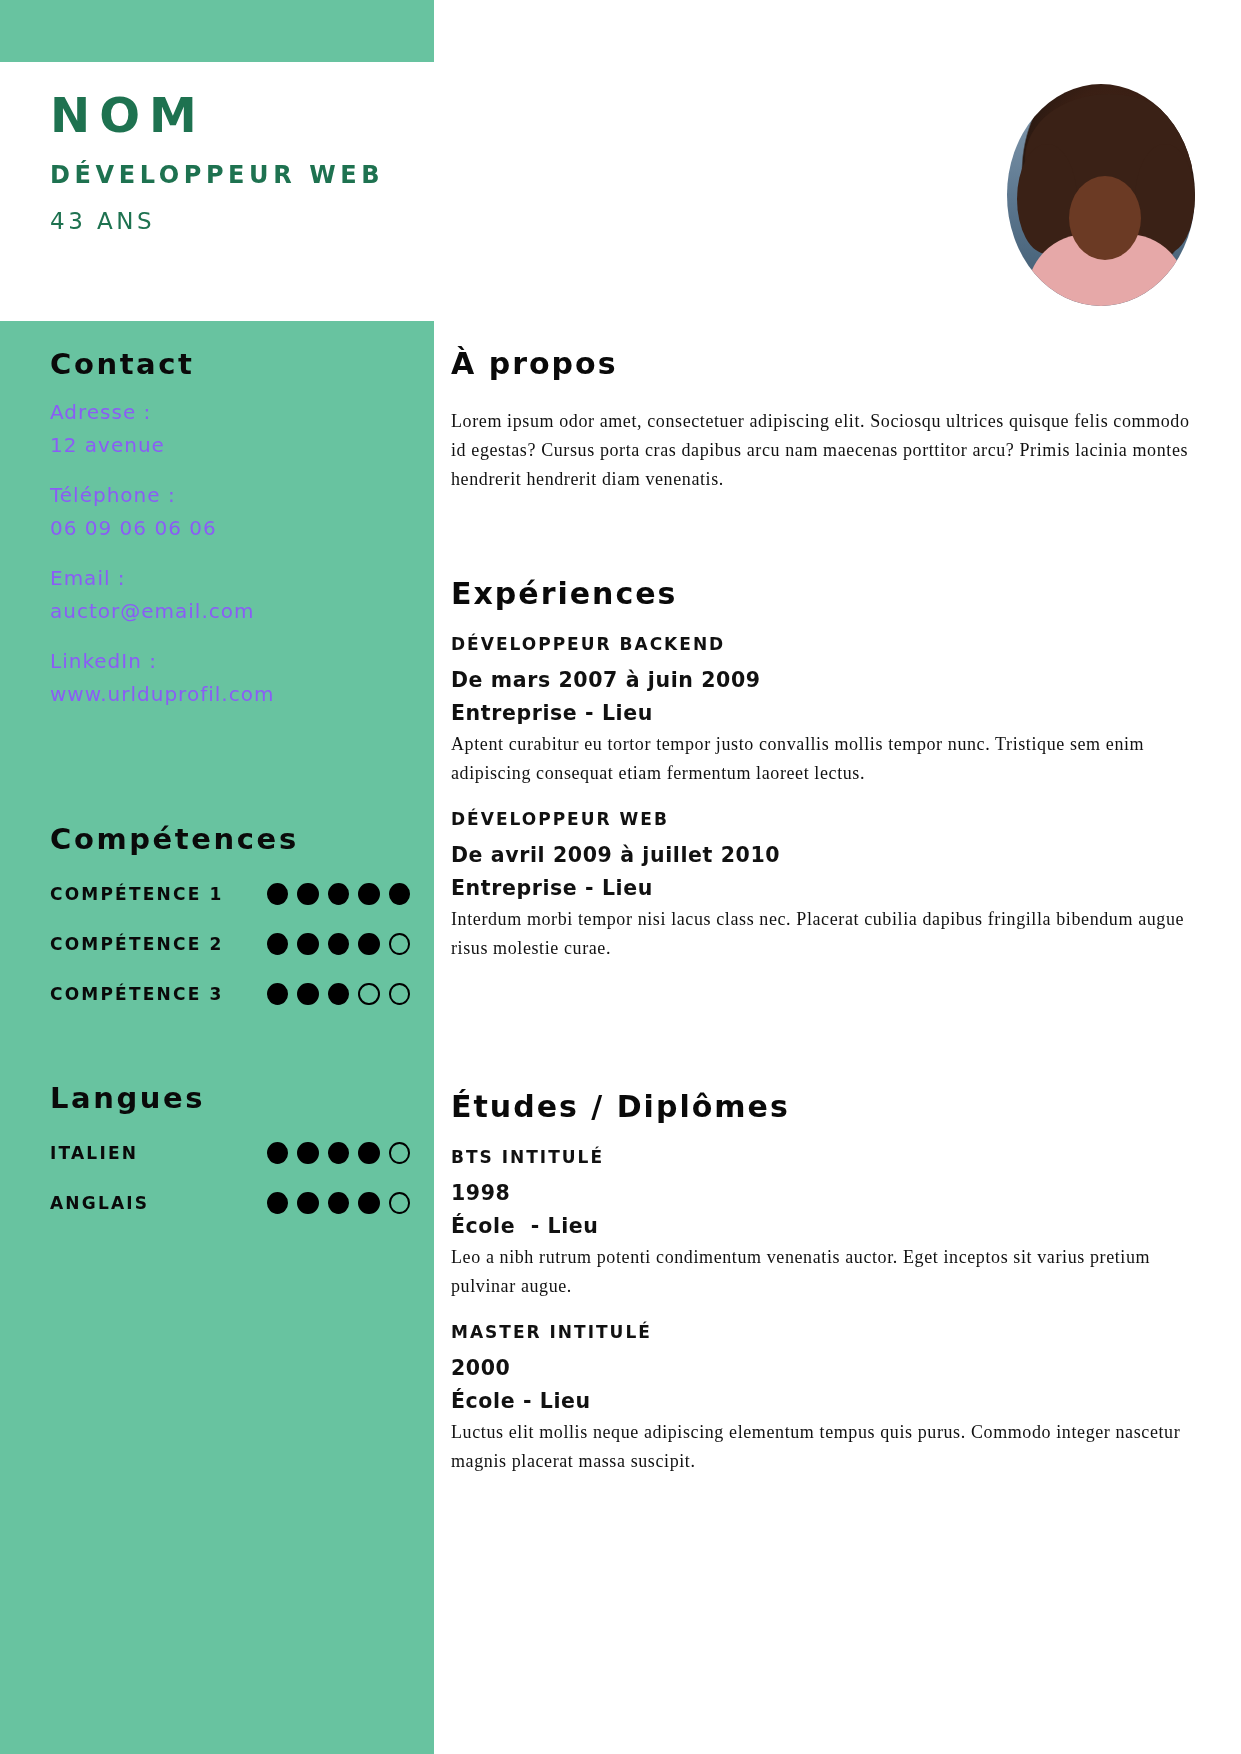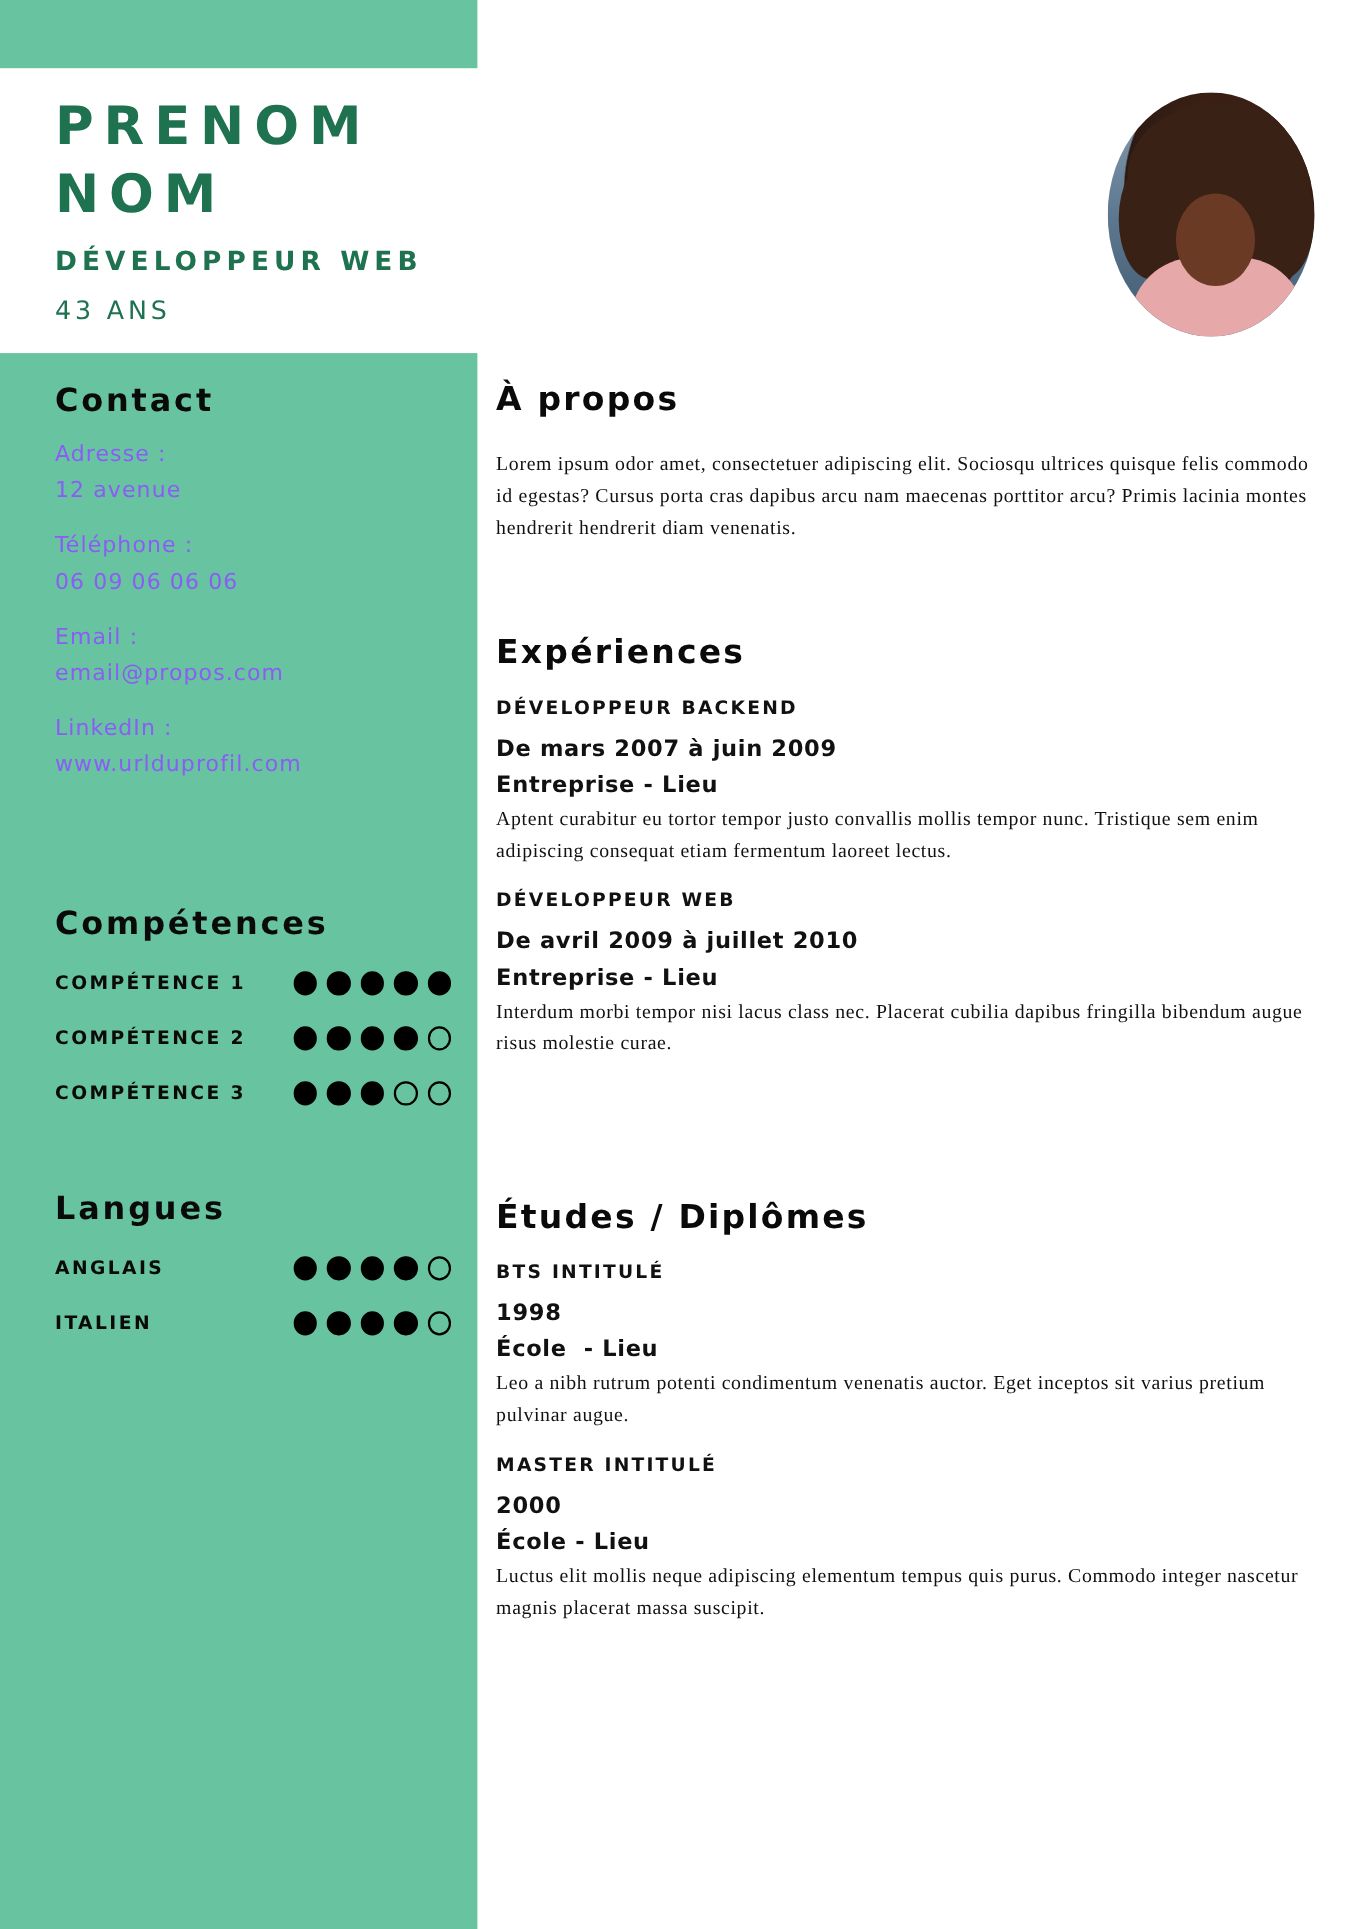--- a/index.html
+++ b/index.html
@@ -48,21 +48,20 @@
     .entry-title { font-weight: bold; font-size: 17px; letter-spacing: 2px; color: #111; line-height: 24px; }
     .entry-strong { font-weight: bold; font-size: 20.5px; letter-spacing: 0.6px; color: #111; line-height: 33px; }
   </style>
 </head>
 <body>
 
 <div class="top-bar"></div>
 <div class="sidebar"></div>
 
 <div class="header">
-  <div class="name-line">PRENOM</div>
   <div class="name-line">NOM</div>
   <div class="job-title">DÉVELOPPEUR WEB</div>
   <div class="age">43 ANS</div>
 </div>
 
 <div class="photo">
   <div class="hair"></div>
   <div class="hair2"></div>
   <div class="hair3"></div>
   <div class="sweater"></div>
@@ -75,21 +74,21 @@
     <div class="contact-group">
       <p>Adresse :</p>
       <p>12 avenue</p>
     </div>
     <div class="contact-group">
       <p>Téléphone :</p>
       <p>06 09 06 06 06</p>
     </div>
     <div class="contact-group">
       <p>Email :</p>
-      <p>email@propos.com</p>
+      <p>auctor@email.com</p>
     </div>
     <div class="contact-group">
       <p>LinkedIn :</p>
       <p>www.urlduprofil.com</p>
     </div>
   </div>
 </div>
 
 <div class="side-content" style="top:821px;">
   <div class="side-heading">Compétences</div>
@@ -124,31 +123,31 @@
         <span class="dot empty"></span>
       </span>
     </div>
   </div>
 </div>
 
 <div class="side-content" style="top:1080px;">
   <div class="side-heading">Langues</div>
   <div style="margin-top:12px;">
     <div class="rating-row">
-      <span class="rating-label">ANGLAIS</span>
+      <span class="rating-label">ITALIEN</span>
       <span class="dots">
         <span class="dot"></span>
         <span class="dot"></span>
         <span class="dot"></span>
         <span class="dot"></span>
         <span class="dot empty"></span>
       </span>
     </div>
     <div class="rating-row">
-      <span class="rating-label">ITALIEN</span>
+      <span class="rating-label">ANGLAIS</span>
       <span class="dots">
         <span class="dot"></span>
         <span class="dot"></span>
         <span class="dot"></span>
         <span class="dot"></span>
         <span class="dot empty"></span>
       </span>
     </div>
   </div>
 </div>

